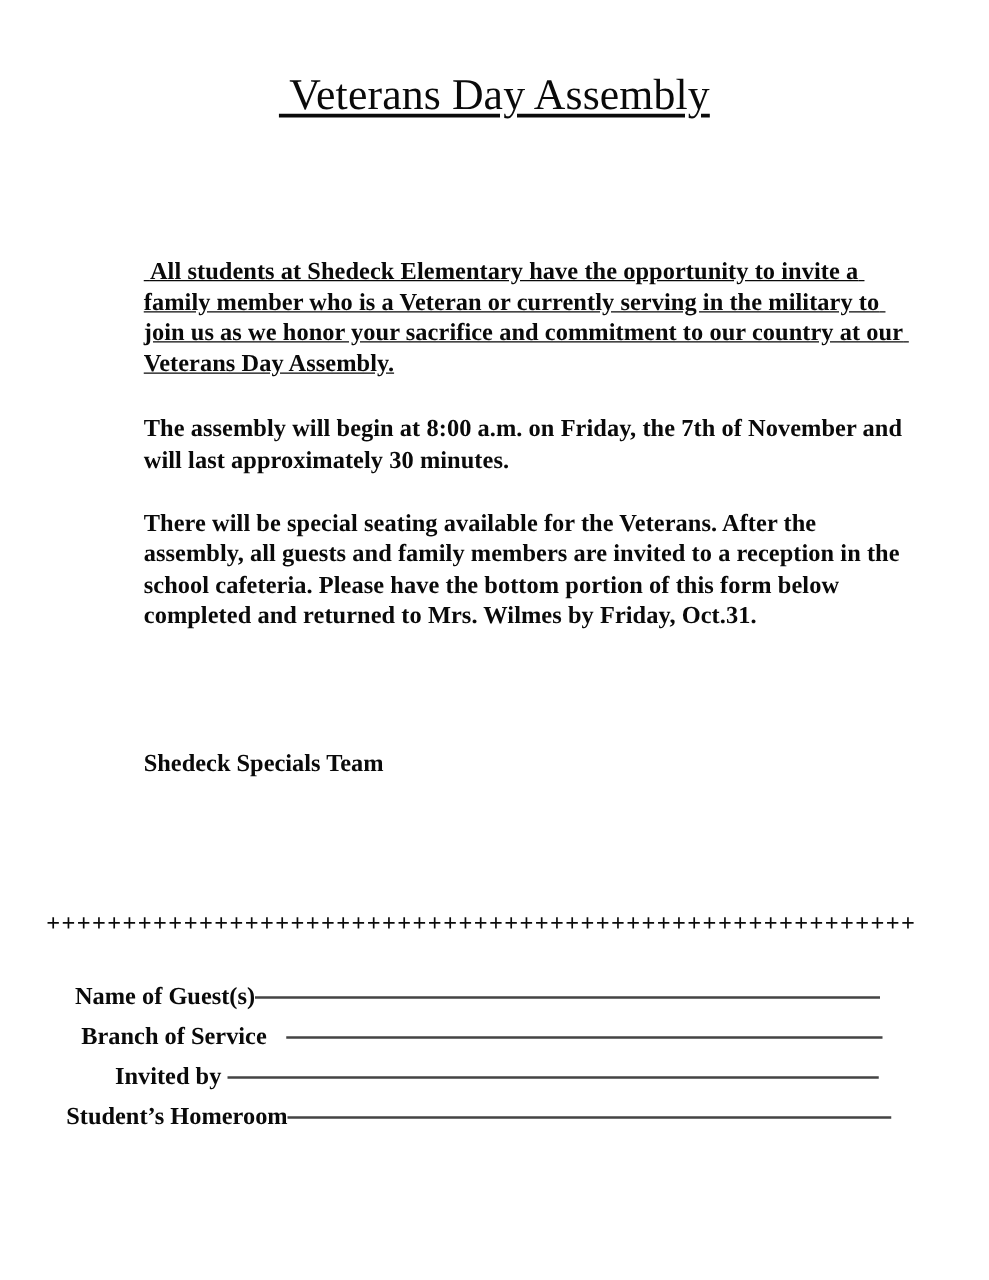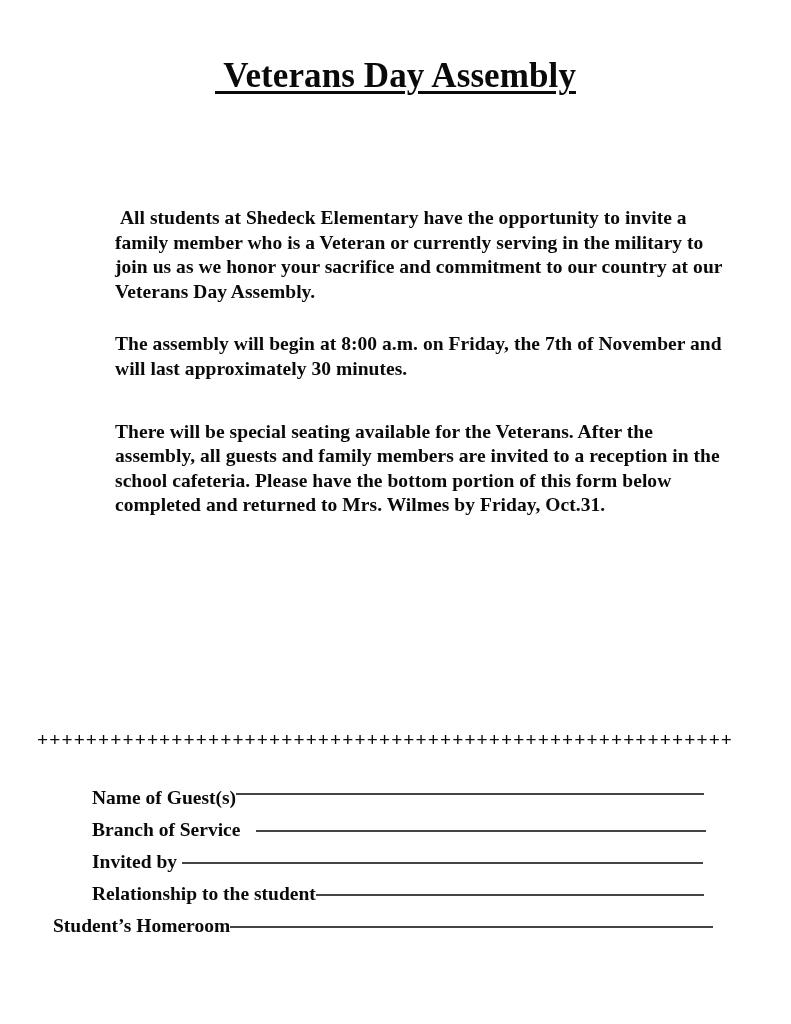--- a/index.html
+++ b/index.html
@@ -26,21 +26,21 @@
 
   
   .title-block {
     position: absolute;
     top: 52px;
     left: 0;
     width: 791px;
     text-align: center;
   }
   .title-line {
-    font-weight: bold;
+    font-weight: normal;
     font-size: 35px;
     line-height: 47px;
     letter-spacing: 0.1px;
     white-space: pre;
     display: block;
   }
   .title-line .u {
     text-decoration: underline;
     text-decoration-thickness: 2.5px;
     text-underline-offset: 4px;
@@ -55,22 +55,22 @@
     width: 610px;
   }
   .para {
     font-weight: bold;
     font-size: 19.5px;
     line-height: 24.6px;
     margin: 0 0 24px 0;
     white-space: pre-wrap;
     letter-spacing: 0.05px;
   }
-  .para.p1 { margin-bottom: 28px; }
-  .para.p2 { margin-bottom: 38px; }
+  .para.p1 { margin-bottom: 28px; text-decoration: underline; }
+  .para.p2 { margin-bottom: 26px; }
   .para.p3 { margin-bottom: 16px; }
 
   .signoff {
     position: absolute;
     top: 598px;
     left: 115px;
     width: 500px;
   }
   .signoff-line {
     font-weight: bold;
@@ -115,42 +115,43 @@
     flex: 0 0 auto;
   }
   .form-row .rule {
     flex: 1 1 auto;
     border-bottom: 2px solid #444444;
     height: 0;
     position: relative;
     top: -4px;
     margin-right: 0;
   }
-  .row-name   { padding-left: 92px;  padding-right: 87px; align-items: center; }
-  .row-branch { padding-left: 92px;  padding-right: 85px; gap: 16px; }
+  .row-name   { padding-left: 60px;  padding-right: 87px; }
+  .row-branch { padding-left: 65px;  padding-right: 85px; gap: 16px; }
   .row-invite { padding-left: 92px;  padding-right: 88px; }
   .row-rel    { padding-left: 92px;  padding-right: 87px; }
   .row-home   { padding-left: 53px;  padding-right: 78px; }
 </style>
 </head>
 <body>
 
 <div class="page">
 
   <div class="title-block">
     <span class="title-line"><span class="u"> Veterans Day Assembly</span></span>
   </div>
 
   <div class="body-block">
     <p class="para p1"> All students at Shedeck Elementary have the opportunity to invite a family member who is a Veteran or currently serving in the military to join us as we honor your sacrifice and commitment to our country at our Veterans Day Assembly.</p>
     <p class="para p2">The assembly will begin at 8:00 a.m. on Friday, the 7th of November and will last approximately 30 minutes.</p>
     <p class="para p3">There will be special seating available for the Veterans. After the assembly, all guests and family members are invited to a reception in the school cafeteria. Please have the bottom portion of this form below completed and returned to Mrs. Wilmes by Friday, Oct.31.</p>
   </div>
 
   <div class="signoff">
+    <div class="signoff-line">Shedeck Specials Team</div>
   </div>
 
   <div class="divider">+++++++++++++++++++++++++++++++++++++++++++++++++++++++++</div>
 
   <div class="form-block">
 
     <div class="form-row row-name">
       <span class="lbl">Name of Guest(s)</span>
       <span class="rule"></span>
     </div>
@@ -158,24 +159,20 @@
     <div class="form-row row-branch">
       <span class="lbl">Branch of Service</span>
       <span class="rule"></span>
     </div>
 
     <div class="form-row row-invite">
       <span class="lbl">Invited by </span>
       <span class="rule"></span>
     </div>
 
-    <div class="form-row row-rel">
-      <span class="lbl">Relationship to the student</span>
-      <span class="rule"></span>
-    </div>
 
     <div class="form-row row-home">
       <span class="lbl">Student’s Homeroom</span>
       <span class="rule"></span>
     </div>
 
   </div>
 </div>
 
 </body></html>

